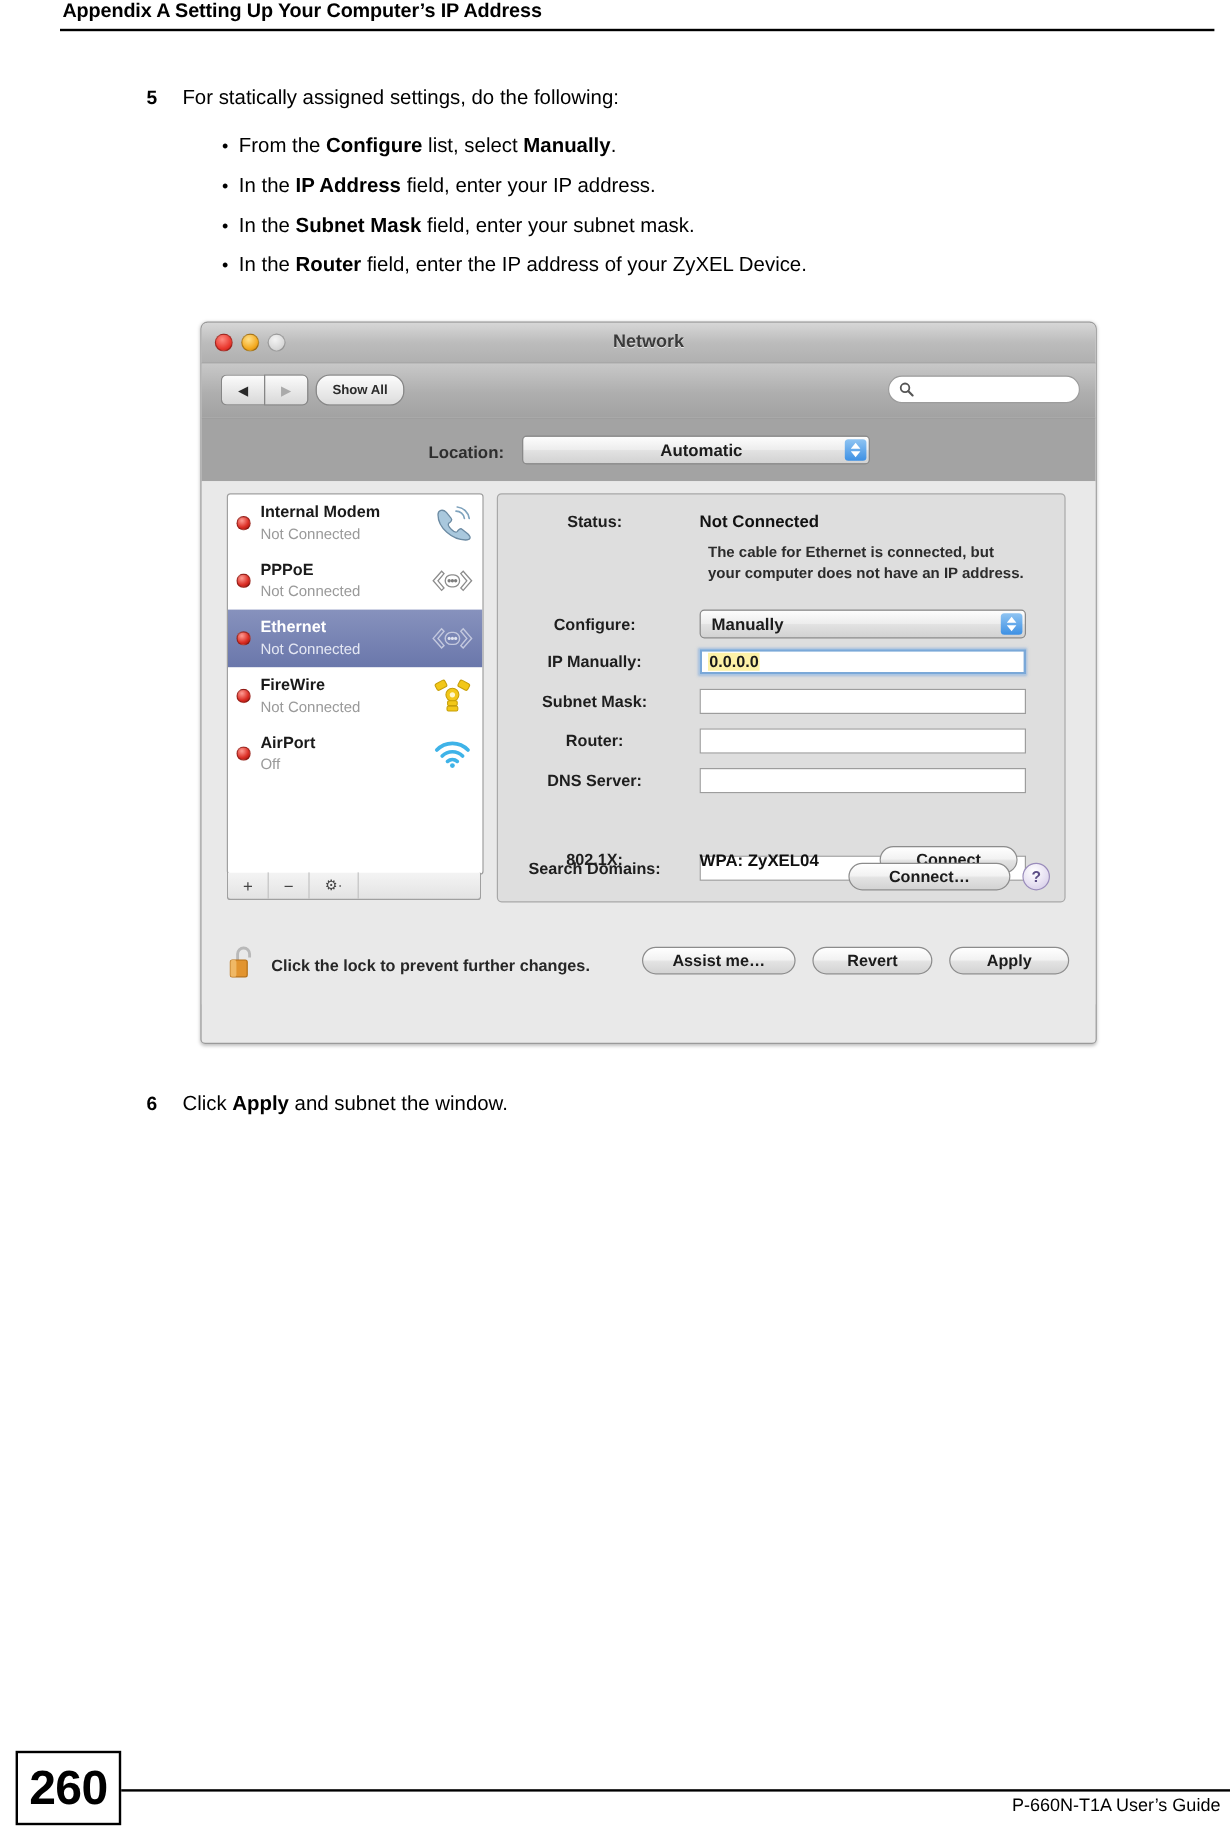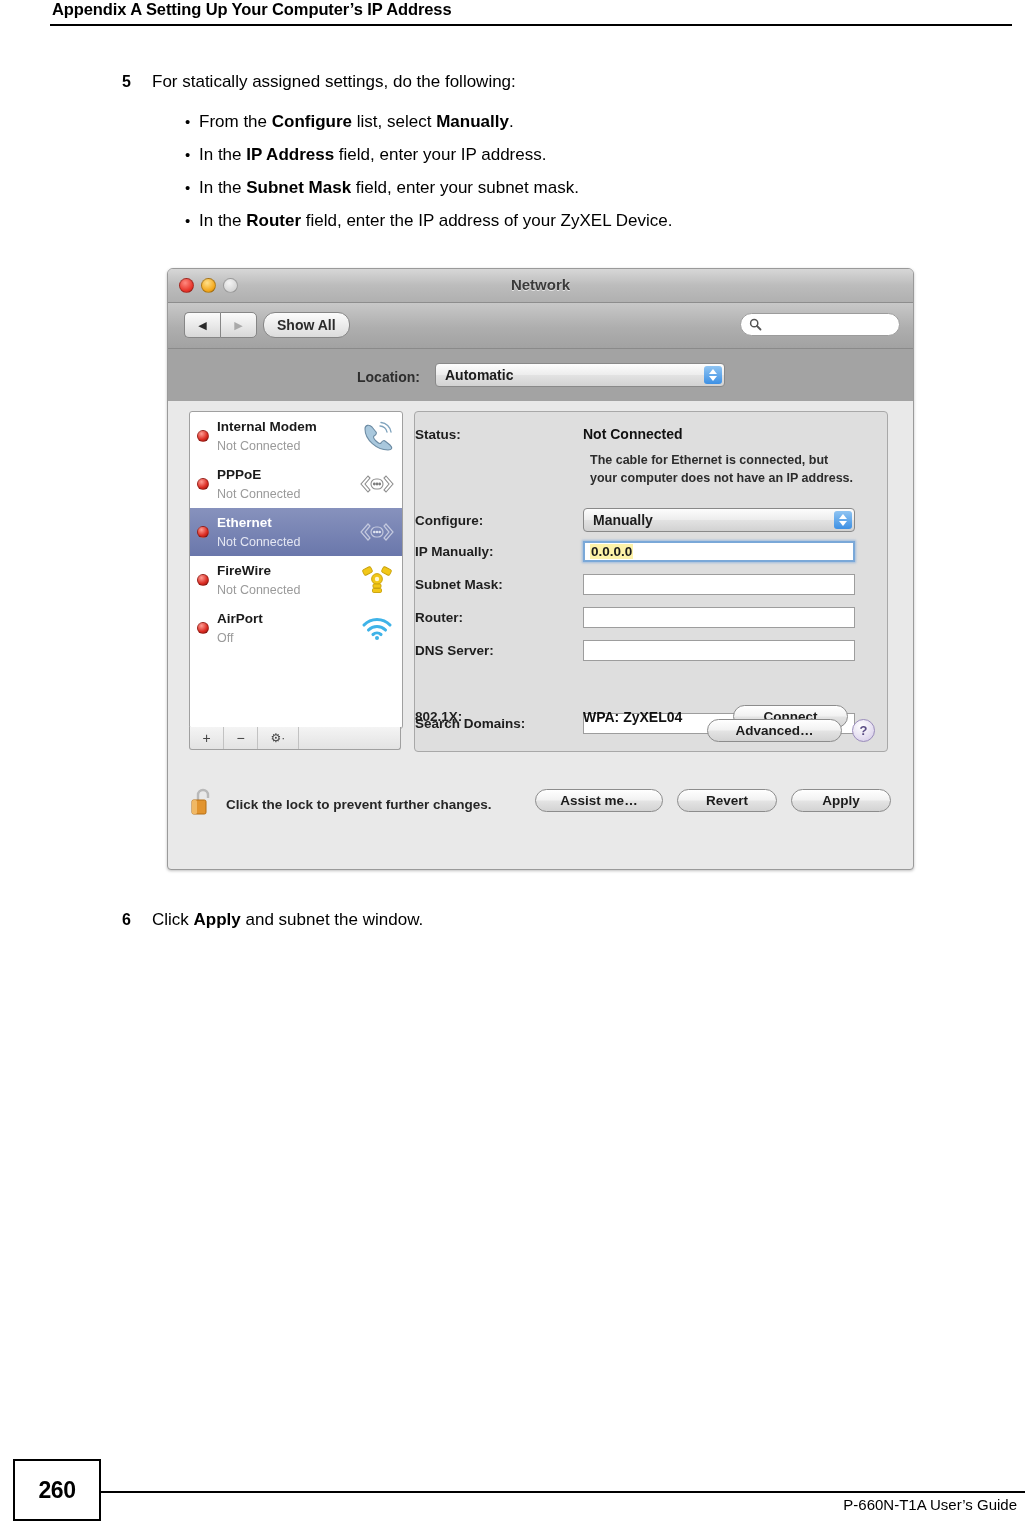--- a/index.html
+++ b/index.html
@@ -157,21 +157,21 @@
     position: absolute;
     left: 95px;
     top: 9px;
     height: 24px;
     padding: 0 13px;
     background: linear-gradient(to bottom, #fcfcfc, #dcdcdc);
     border: 1px solid #868686;
     border-radius: 12px;
     display: flex;
     align-items: center;
-    font-size: 14px;
+    font-size: 11px;
     font-weight: bold;
     color: #2b2b2b;
   }
   .searchbox {
     position: absolute;
     right: 13px;
     top: 10px;
     width: 160px;
     height: 23px;
     background: #fff;
@@ -232,20 +232,21 @@
     border-right: 4px solid transparent;
   }
   .arrows i.up   { border-bottom: 5px solid #fff; }
   .arrows i.down { border-top: 5px solid #fff; }
   .location-popup {
     position: absolute;
     left: 267px;
     top: 14px;
     width: 290px;
     height: 24px;
+    justify-content: center;
   }
 
   
   .content {
     position: relative;
     height: 378px;
     background: #e9e9e9;
   }
 
   
@@ -340,21 +341,21 @@
     border-radius: 4px;
   }
   .frow {
     position: absolute;
     left: 0;
     display: flex;
     align-items: center;
   }
   .flabel {
     width: 168px;
-    text-align: left;
+    text-align: center;
     padding-right: 7px;
     font-size: 13.5px;
     font-weight: bold;
     color: #1e1e1e;
     box-sizing: border-box;
     flex: none;
   }
   .fvalue-strong {
     font-size: 14px;
     font-weight: bold;
@@ -448,21 +449,21 @@
     top: 15px;
     width: 88px;
     height: 62px;
     border: 2px solid #000;
     box-sizing: border-box;
     display: flex;
     align-items: center;
     justify-content: center;
   }
   .pagenum {
-    font-size: 23px;
+    font-size: 40px;
     font-weight: bold;
     letter-spacing: -0.5px;
   }
   .footer-rule {
     position: absolute;
     left: 101px;
     top: 47px;
     width: 924px;
     height: 2px;
     background: #000;
@@ -696,21 +697,21 @@
         <span class="tfield" style="width:272px;"></span>
       </div>
 
       <div class="frow" style="top:293px; width:100%;">
         <span class="flabel">802.1X:</span>
         <span class="fvalue-strong" style="min-width:150px;">WPA: ZyXEL04</span>
         <span class="capsule" style="width:115px;">Connect</span>
       </div>
 
       <div style="position:absolute; right:12px; top:307px; display:flex; align-items:center; gap:10px;">
-        <span class="capsule" style="width:135px;">Advanced…</span>
+        <span class="capsule" style="width:135px;">Connect…</span>
         <span class="helpbtn">?</span>
       </div>
 
     </div>
   </div>
 
   <div class="winfooter">
     <div class="lockwrap">
       <span>
         <svg width="26" height="30" viewBox="0 0 26 30">

